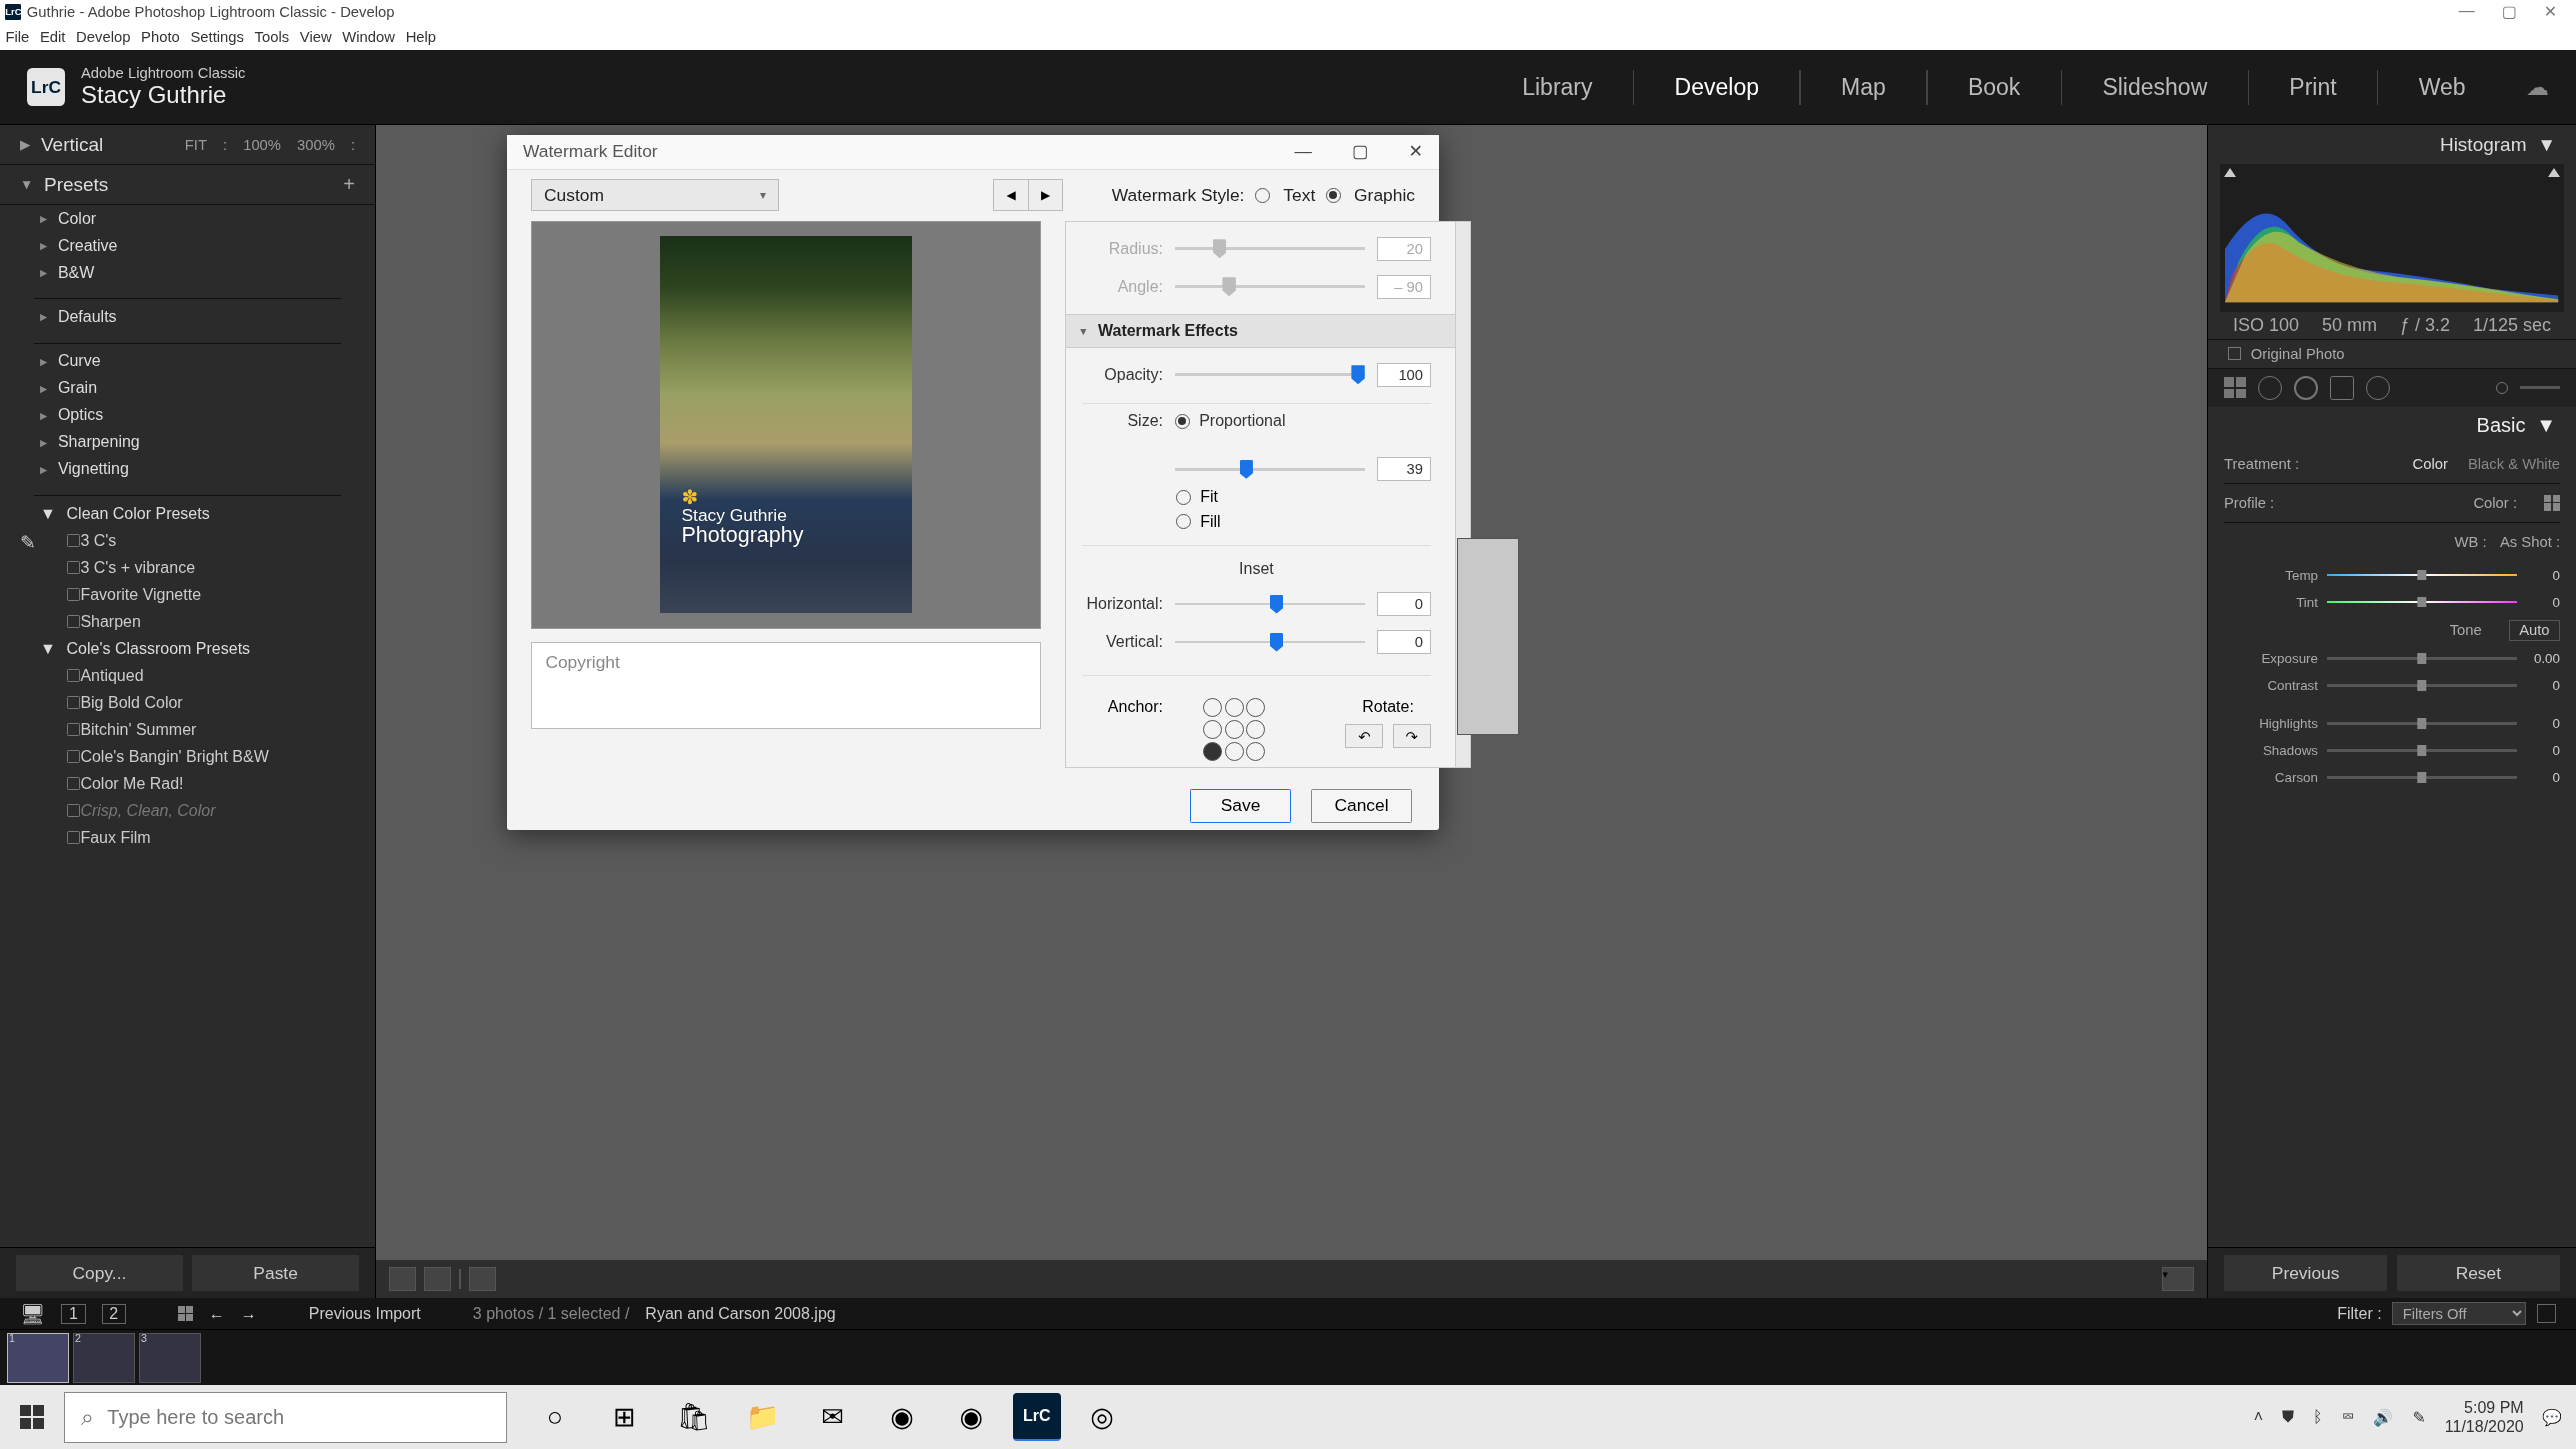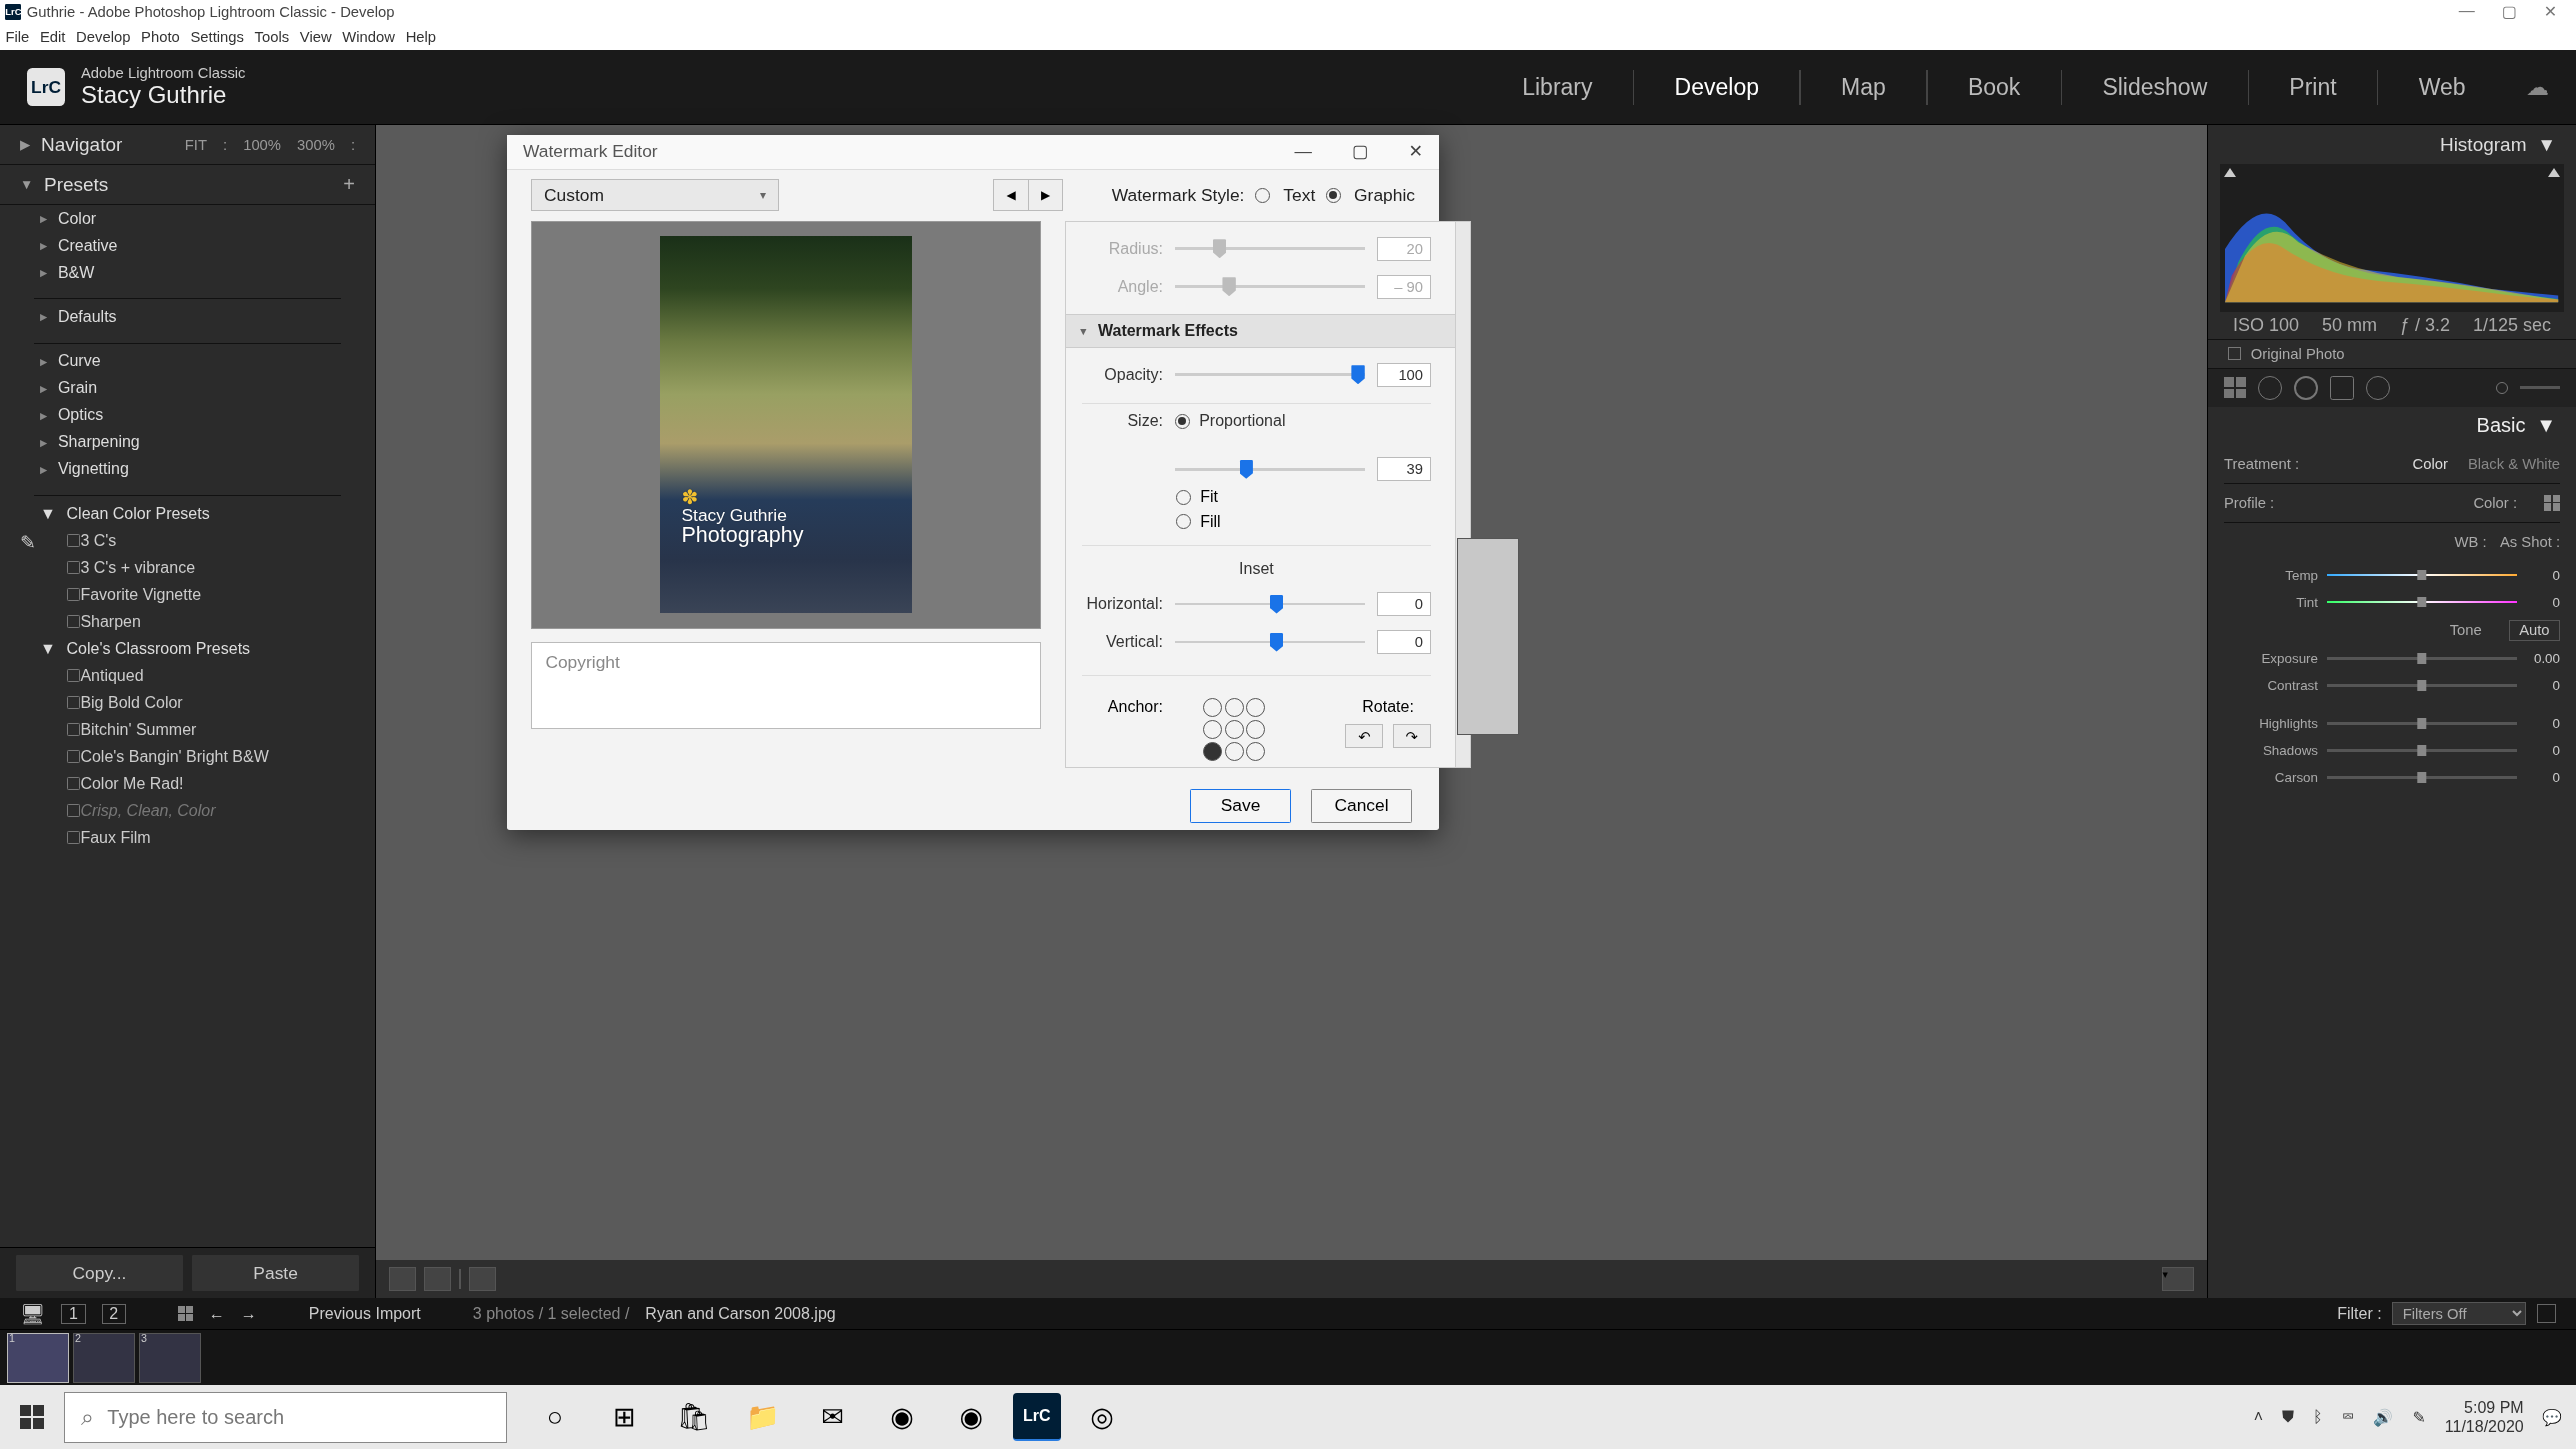--- a/index.html
+++ b/index.html
@@ -180,21 +180,21 @@
       <span class="mod">Web</span>
       <span class="cloud-icon">☁</span>
     </div>
   </div>
 
   <div class="main-row">
 
     <div class="left-panel">
       <div class="panel-header nav-header">
         <span class="chev">▶</span>
-        <span>Navigator</span>
+        <span>Vertical</span>
         <span class="zoom">
           <span>FIT</span>
           <span>:</span>
           <span>100%</span>
           <span>300%</span>
           <span>:</span>
         </span>
       </div>
       <div class="panel-header">
         <span class="chev">▼</span>
@@ -427,20 +427,24 @@
             </div>
             <span class="snum">0</span>
           </div>
         <div class="slider-row">
             <span class="slab">Carson</span>
             <div class="strack">
               <div class="sthumb"></div>
             </div>
             <span class="snum">0</span>
           </div>
+      </div>
+      <div class="right-buttons">
+        <div class="btn">Previous</div>
+        <div class="btn">Reset</div>
       </div>
     </div>
   </div>
 
   <div class="filmstrip-bar">
     <div class="filmstrip-top">
       <span style="font-size:20px">🖥</span>
       <span style="border:0.7px solid #666;padding:0 6.7px">1</span>
       <span style="border:0.7px solid #666;padding:0 6.7px">2</span>
       <span style="width:20px"></span>

